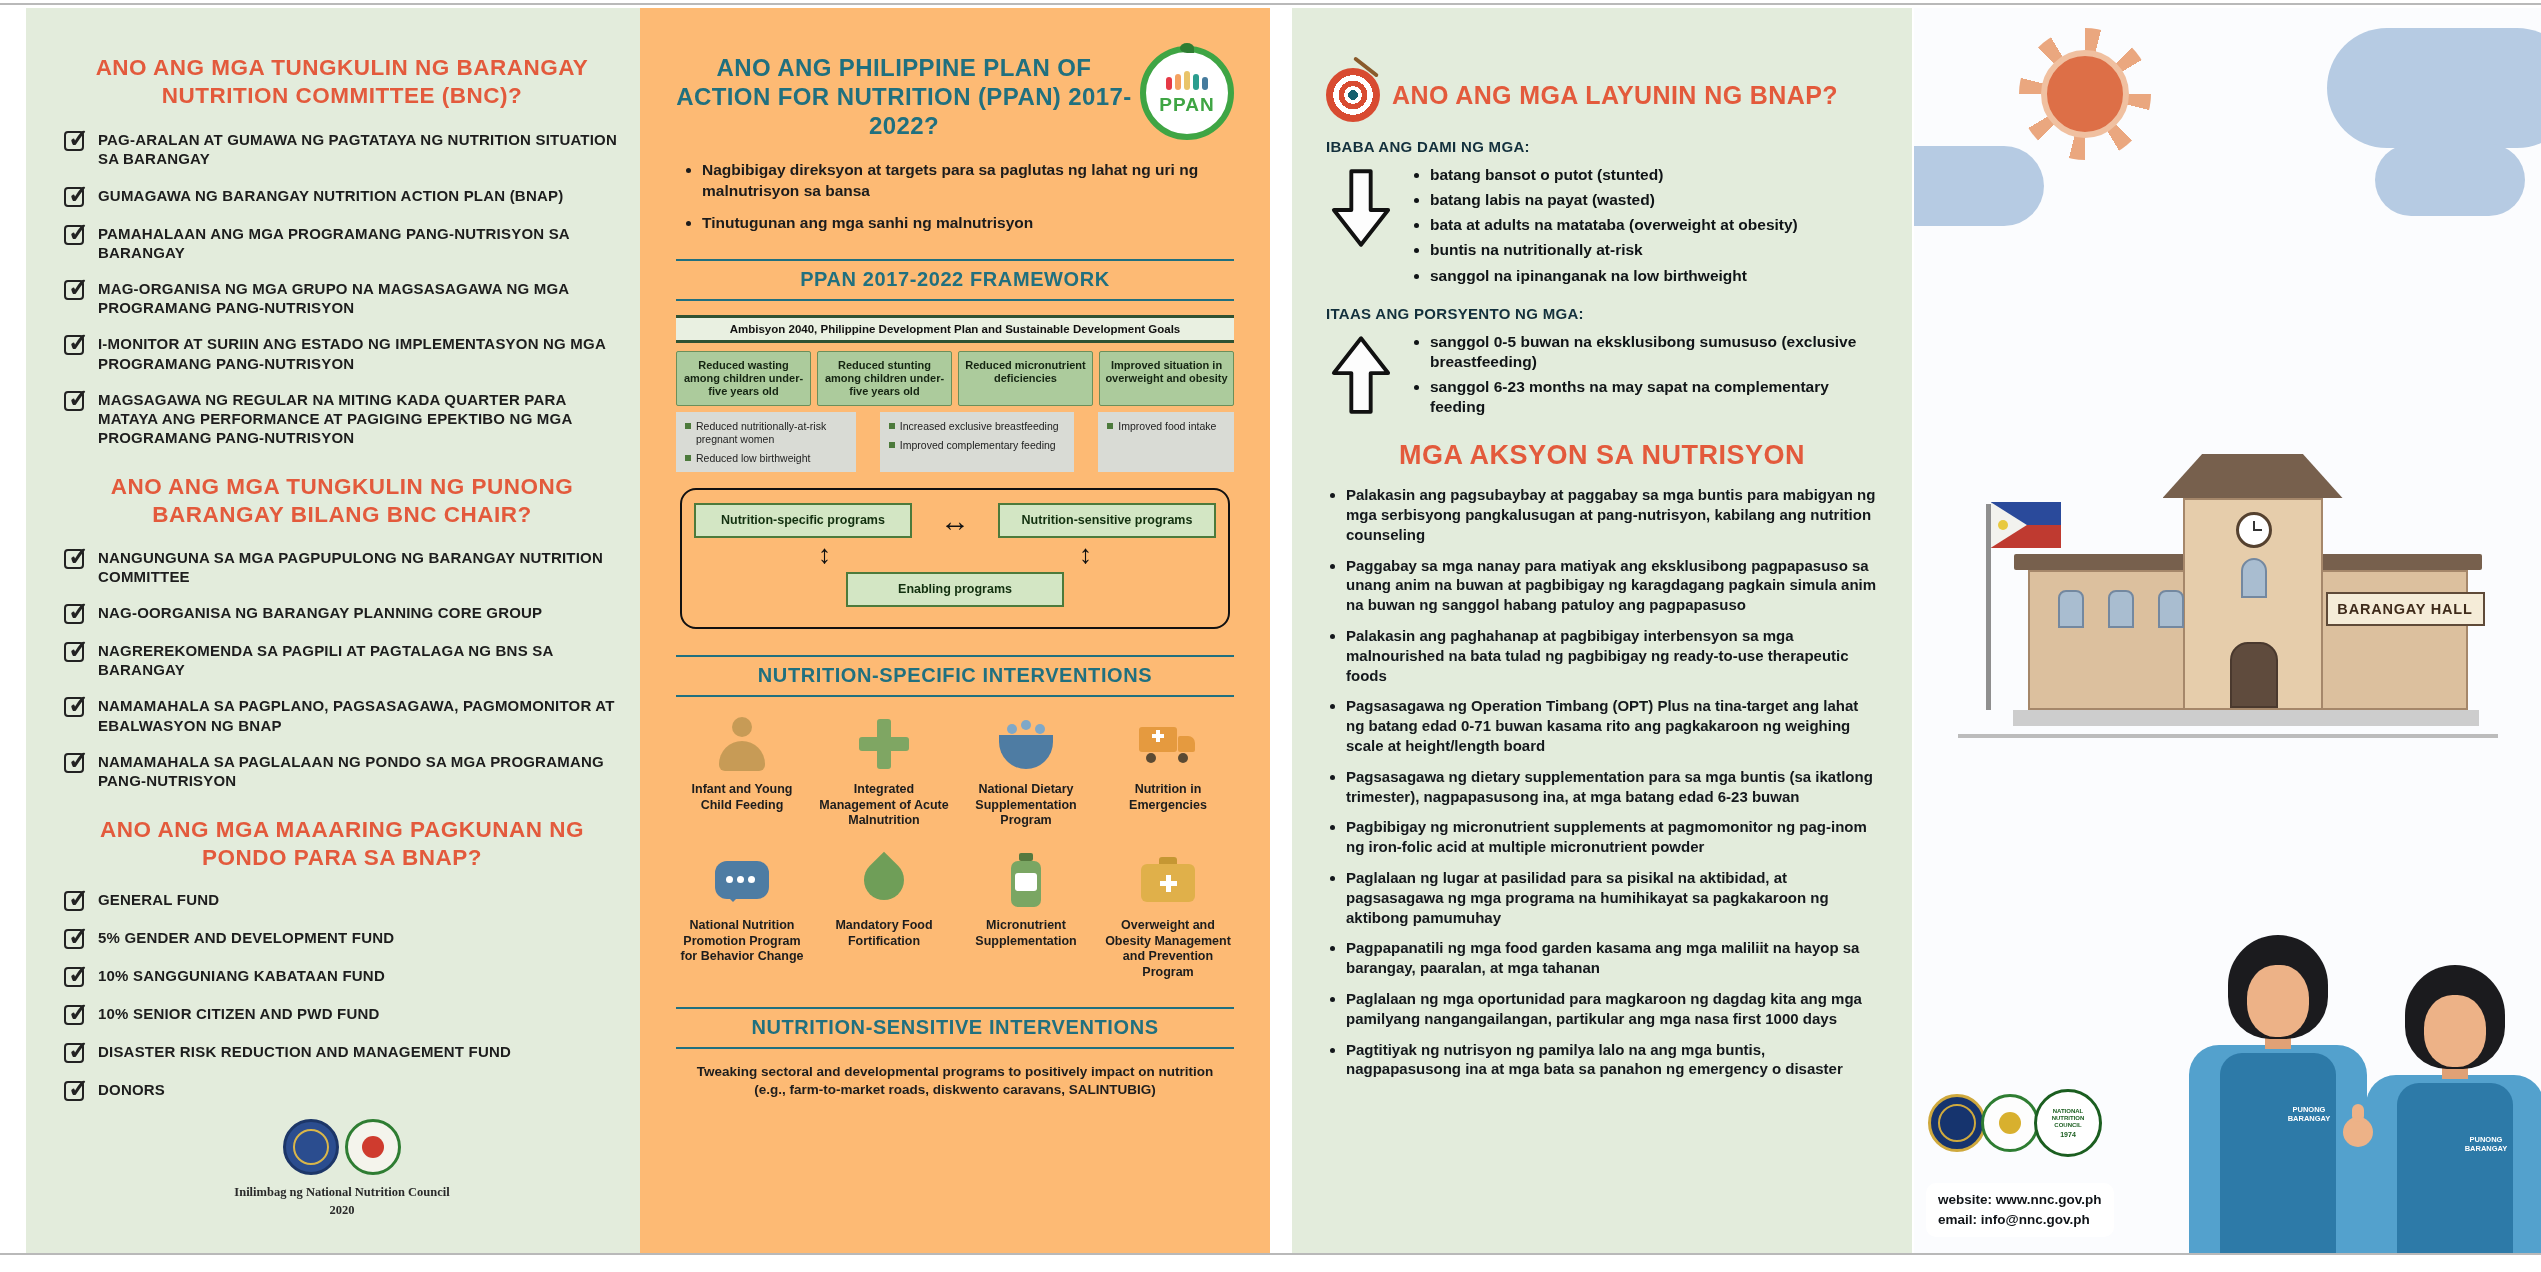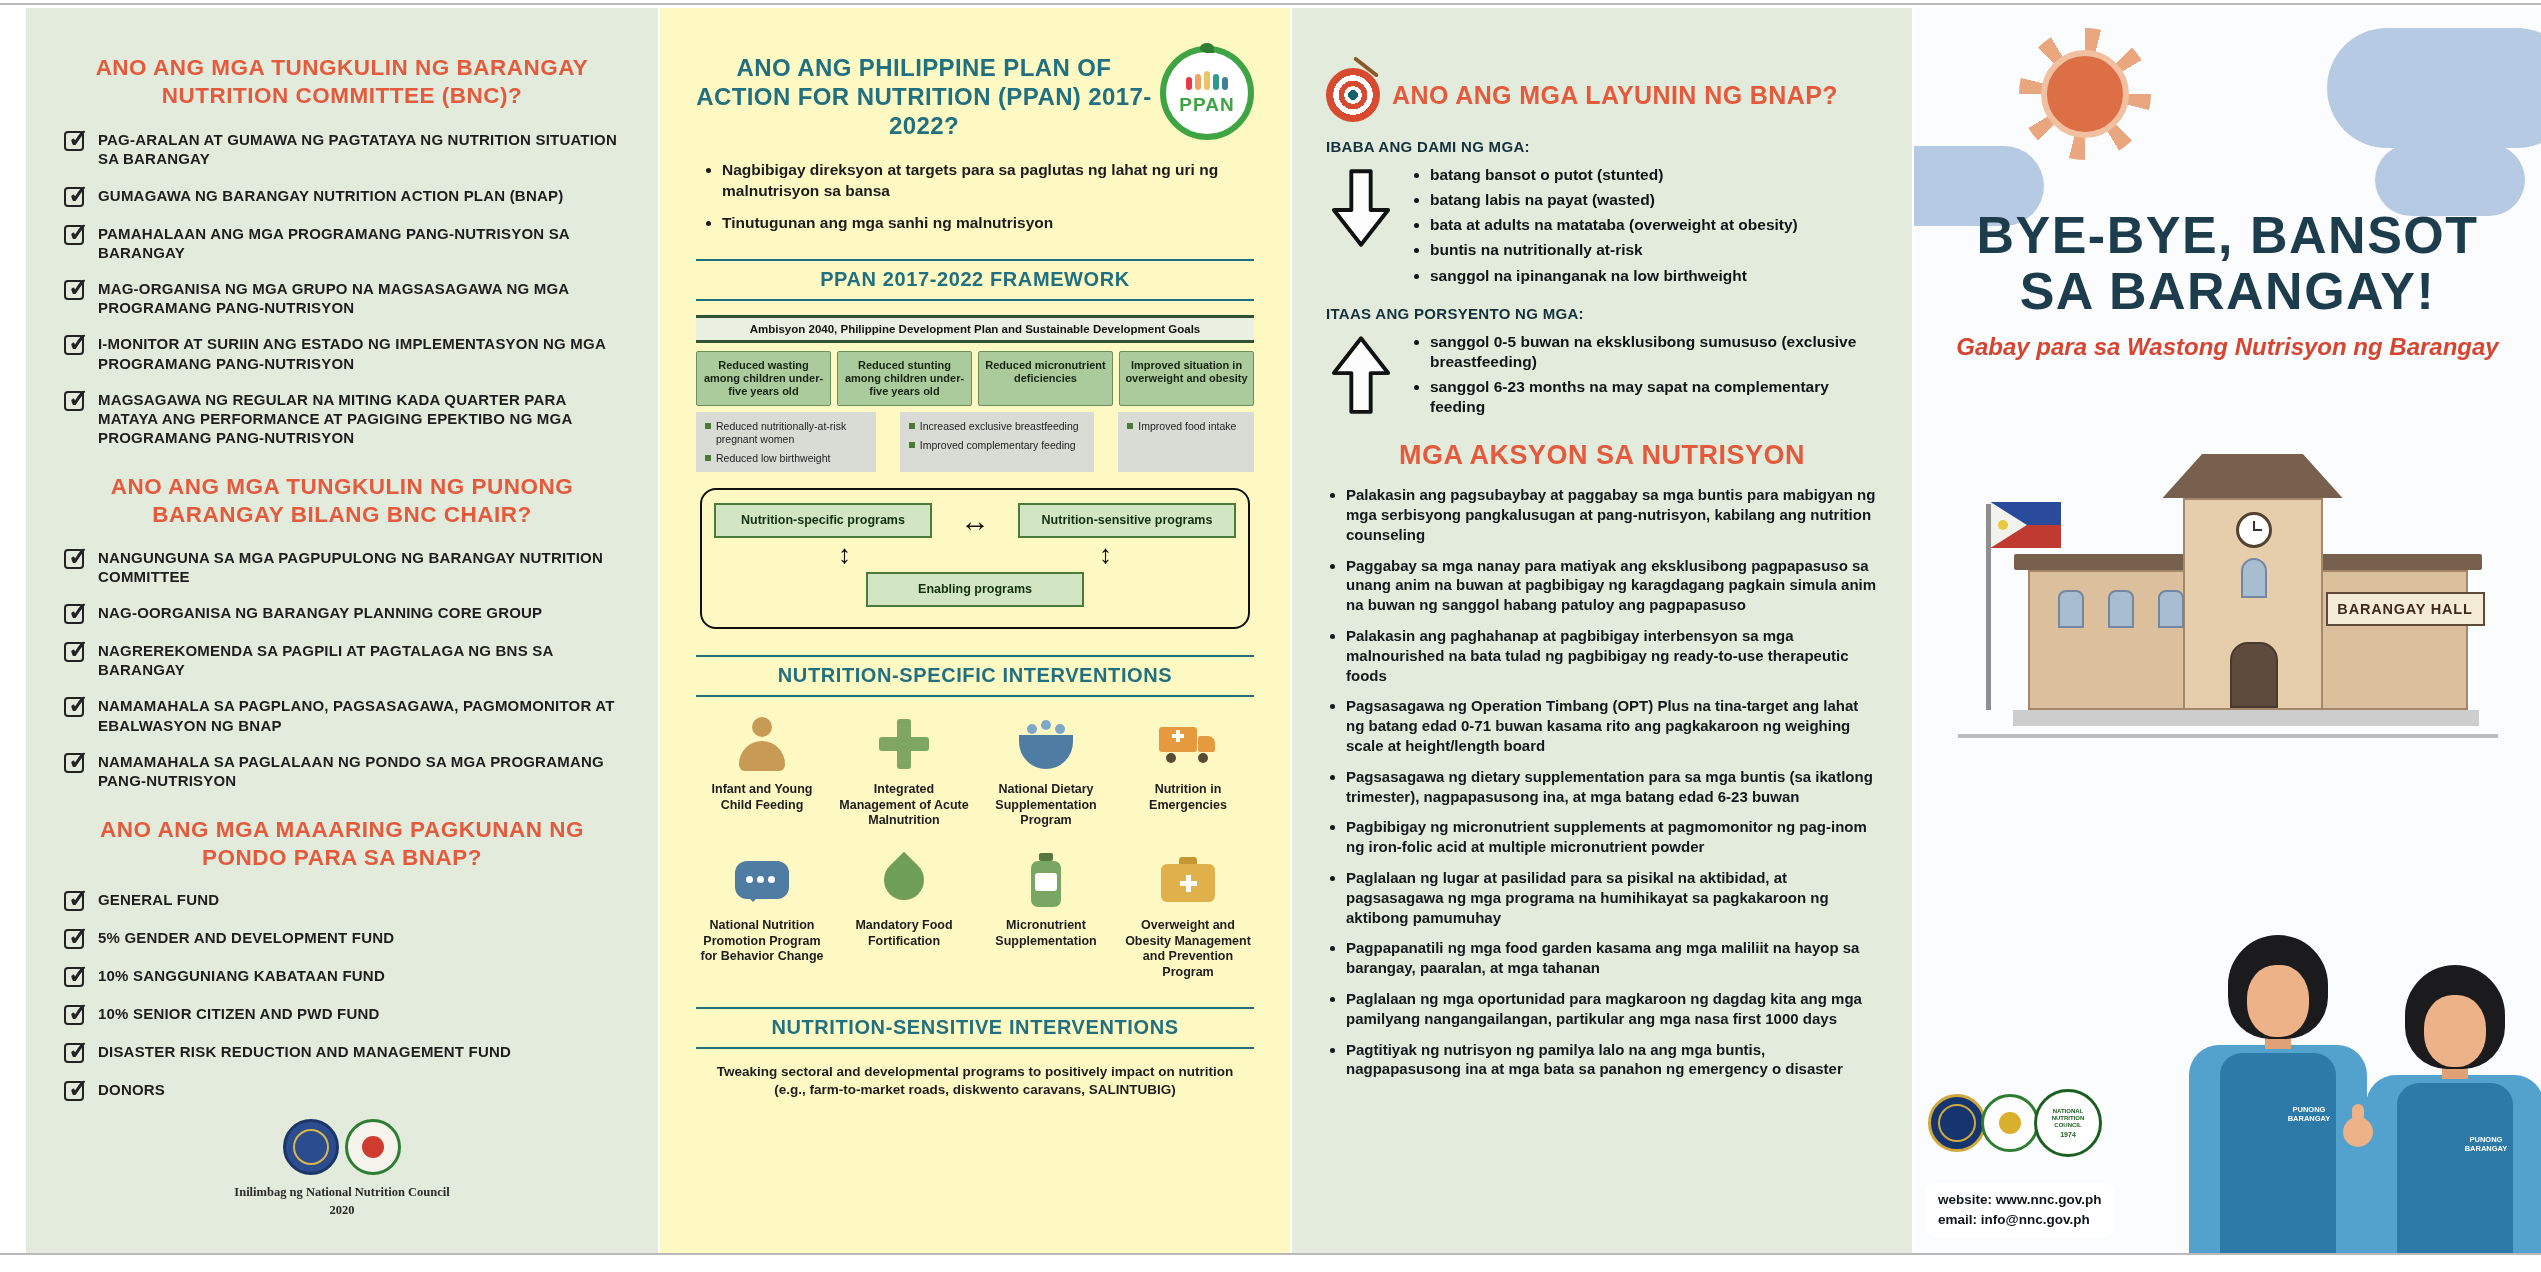--- a/index.html
+++ b/index.html
@@ -5,21 +5,21 @@
   * { box-sizing: border-box; margin: 0; padding: 0; }
   body {
     width: 2541px; height: 1272px; position: relative; overflow: hidden;
     background: #ffffff; font-family: "Liberation Sans", sans-serif; color: #1c1c1c;
   }
   .edge-line { position: absolute; left: 0; width: 100%; border-top: 2px solid #b9b9b9; z-index: 50; }
   .edge-top { top: 3px; } .edge-bottom { top: 1253px; }
 
   .panel { position: absolute; top: 8px; height: 1245px; overflow: hidden; }
   #panel1 { left: 26px;   width: 632px; background: #e3ecdc; padding: 46px 38px 16px; }
-  #panel2 { left: 660px;  width: 630px; background: #fef9c3; padding: 38px 36px 10px; }
+  #panel2 { left: 640px;  width: 630px; background: #fdba74; padding: 38px 36px 10px; }
   #panel3 { left: 1292px; width: 620px; background: #e3ecdc; padding: 60px 34px 10px; }
   #panel4 { left: 1914px; width: 627px; background: #fbfcfe; }
 
   
   .h-orange { color: #e35a3c; font-weight: bold; text-align: center; letter-spacing: .5px; }
   .rule-head {
     margin-top: 26px; padding: 7px 0 8px; text-align: center;
     border-top: 2px solid #20707f; border-bottom: 2px solid #20707f;
     color: #20707f; font-size: 20px; font-weight: bold; letter-spacing: .6px;
   }
@@ -484,27 +484,20 @@
 
 <section class="panel" id="panel4">
   <div class="cloud c1"></div>
   <div class="cloud c2"></div>
   <div class="cloud c3"></div>
   <div class="sun">
       <div class="rays"></div>
       <div class="core"></div>
     </div>
 
-  <div class="p4-head">
-    <div class="p4-title">
-      <div>BYE-BYE, BANSOT</div>
-      <div>SA BARANGAY!</div>
-    </div>
-    <div class="p4-subtitle">Gabay para sa Wastong Nutrisyon ng Barangay</div>
-  </div>
 
   <div class="bld">
     <div class="bld-ground"></div>
     <div class="bld-plinth"></div>
     <div class="bld-wing"></div>
     <div class="bld-wing-roof"></div>
     <div class="bld-tower"></div>
     <div class="bld-tower-roof"></div>
     <div class="clock"></div>
     <div class="arch-window"></div>

